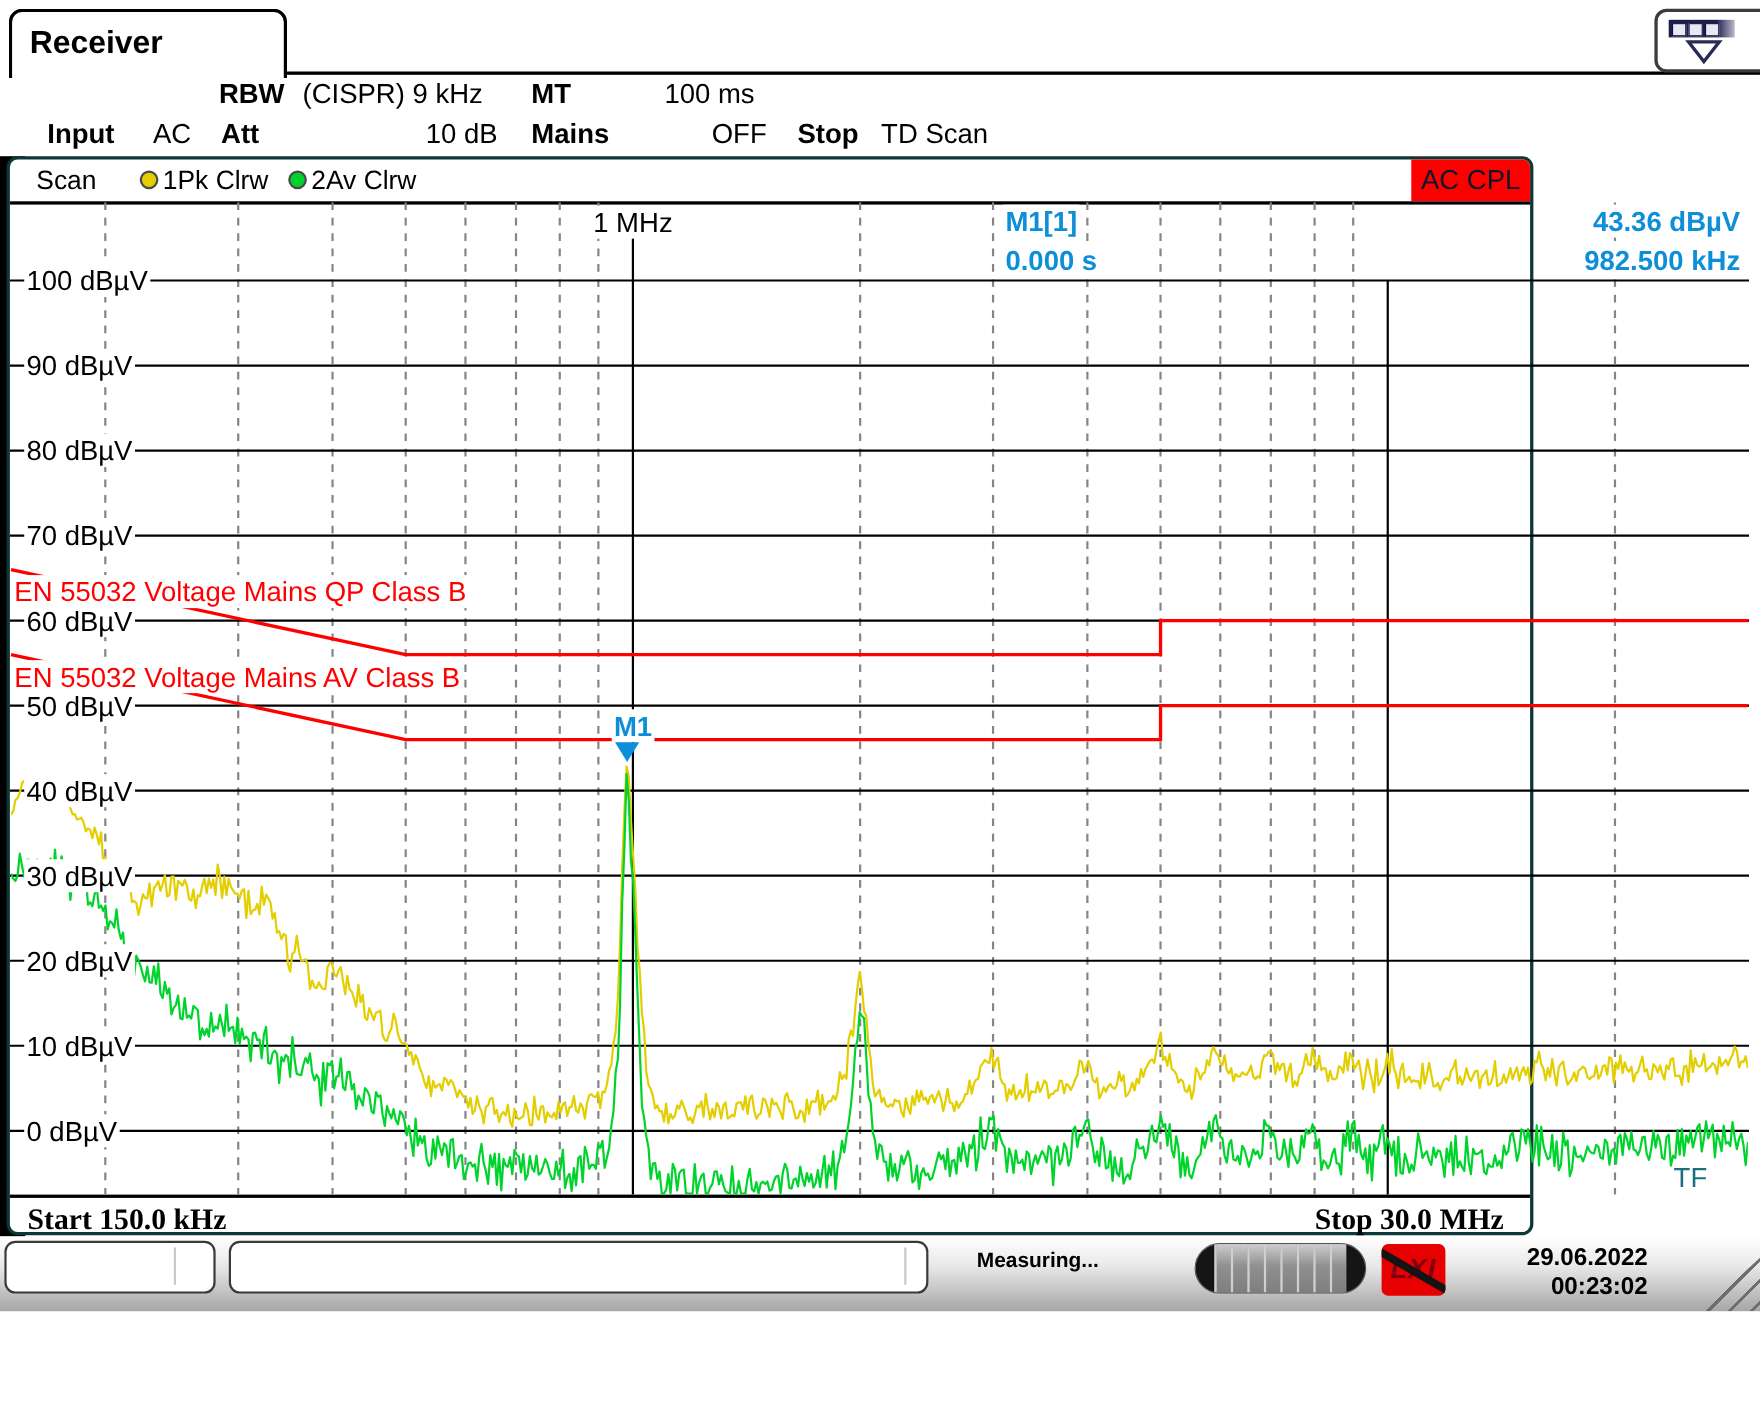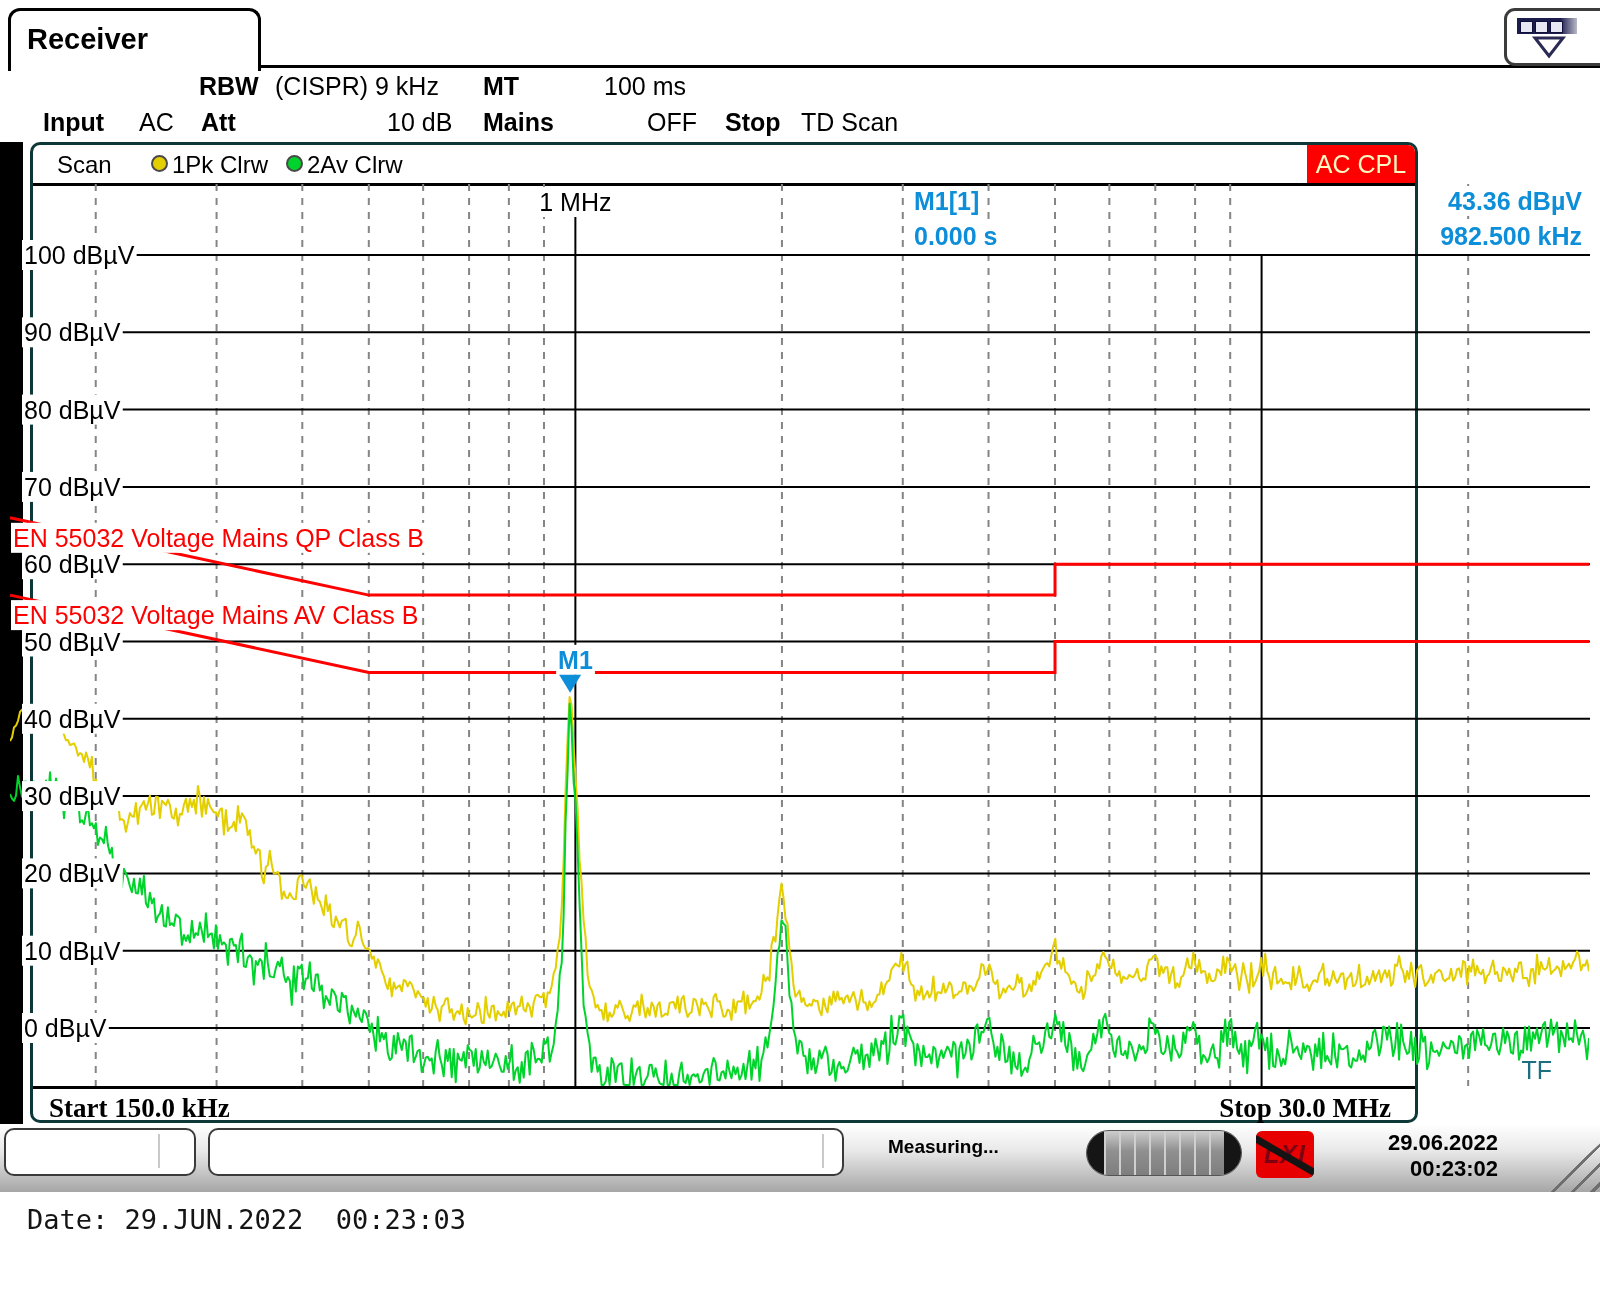--- a/index.html
+++ b/index.html
@@ -17,25 +17,25 @@
 
   .hw-icon{left:1504px;top:8px;width:88px;height:52px;border:3px solid #3c3c3c;border-radius:11px;
            background:#fff;z-index:6;}
   .hw-strip{position:absolute;left:10px;top:7px;width:60px;height:16px;
             background:linear-gradient(90deg,#1d1d4d 0 72%,#b9b9c9 100%);}
   .hw-strip i{position:absolute;top:3px;width:11px;height:10px;background:#e8e8f4;border:1px solid #10103a;}
 
   
   .leftbar{left:0;top:142px;width:4px;height:982px;background:#000;}
   .scanwin{left:6px;top:142px;width:1388px;height:981px;border:3px solid #0e3737;border-radius:10px;
-           background:#fff;box-sizing:border-box;margin-left:24px;}
+           background:#fff;box-sizing:border-box;}
   .scanbar{position:absolute;left:0;top:0;width:100%;height:38px;border-bottom:3px solid #000;font-size:24px;}
   .scanbar .lbl{position:absolute;top:6px;}
   .dot{position:absolute;top:10px;width:17px;height:17px;border-radius:50%;border:2px solid #4a4a4a;box-sizing:border-box;}
-  .badge{position:absolute;right:0;top:0;width:108px;height:38px;color:#fef9c3;font-size:25px;
+  .badge{position:absolute;right:0;top:0;width:108px;height:38px;color:#0f172a;font-size:25px;
          display:flex;align-items:center;justify-content:center;border-radius:0 7px 0 0;}
   .axisbar{position:absolute;left:0;top:941px;width:100%;height:34px;border-top:3px solid #000;
            font-size:27px;font-weight:bold;font-family:Liberation Serif, serif;}
   .axisbar .start{position:absolute;left:16px;top:4px;}
   .axisbar .stop{position:absolute;right:24px;top:4px;}
 
   #chart-svg{position:absolute;left:0;top:0;z-index:4;pointer-events:none;}
 
   
   .statusbar{left:0;top:1124px;width:1600px;height:68px;
@@ -214,14 +214,13 @@
       <span>LXI</span>
       <div class="slash"></div>
     </div>
     <div class="datetime">
       <div>29.06.2022</div>
       <div>00:23:02</div>
     </div>
     <div class="grip"></div>
   </div>
 
-  <div class="abs footer-date">Date: 29.JUN.2022  00:23:03</div>
 </div>
 
 </body></html>

